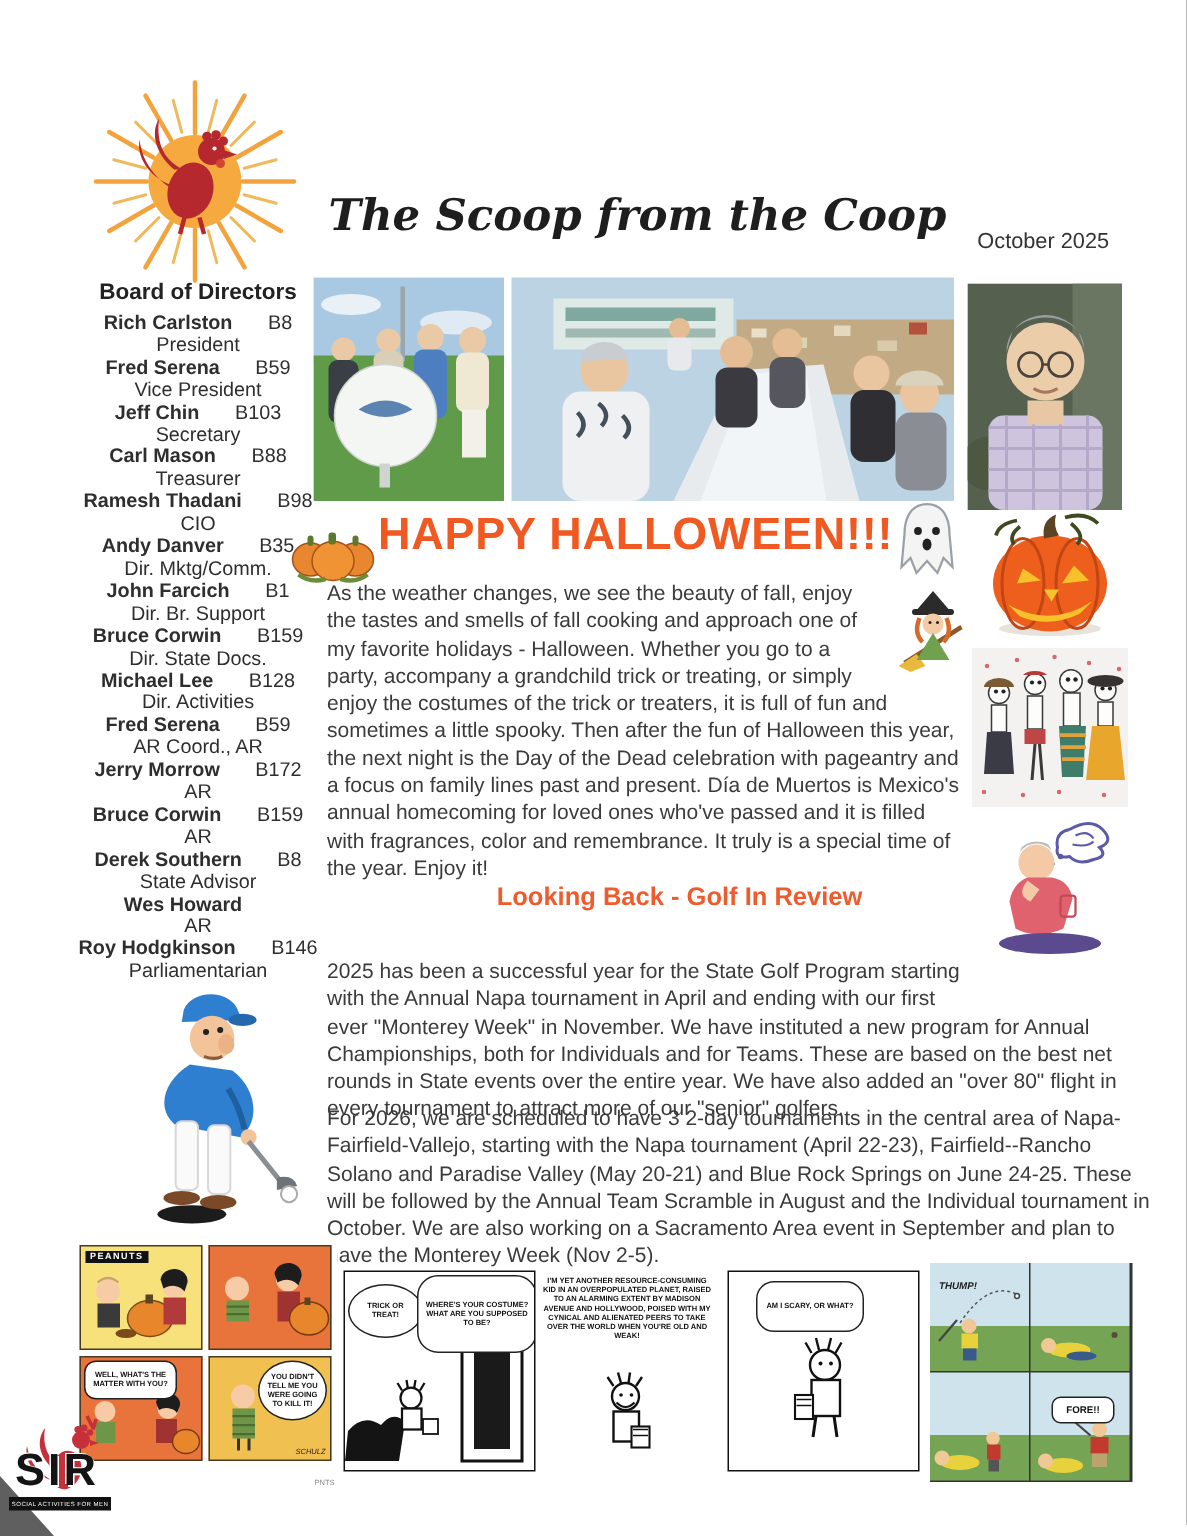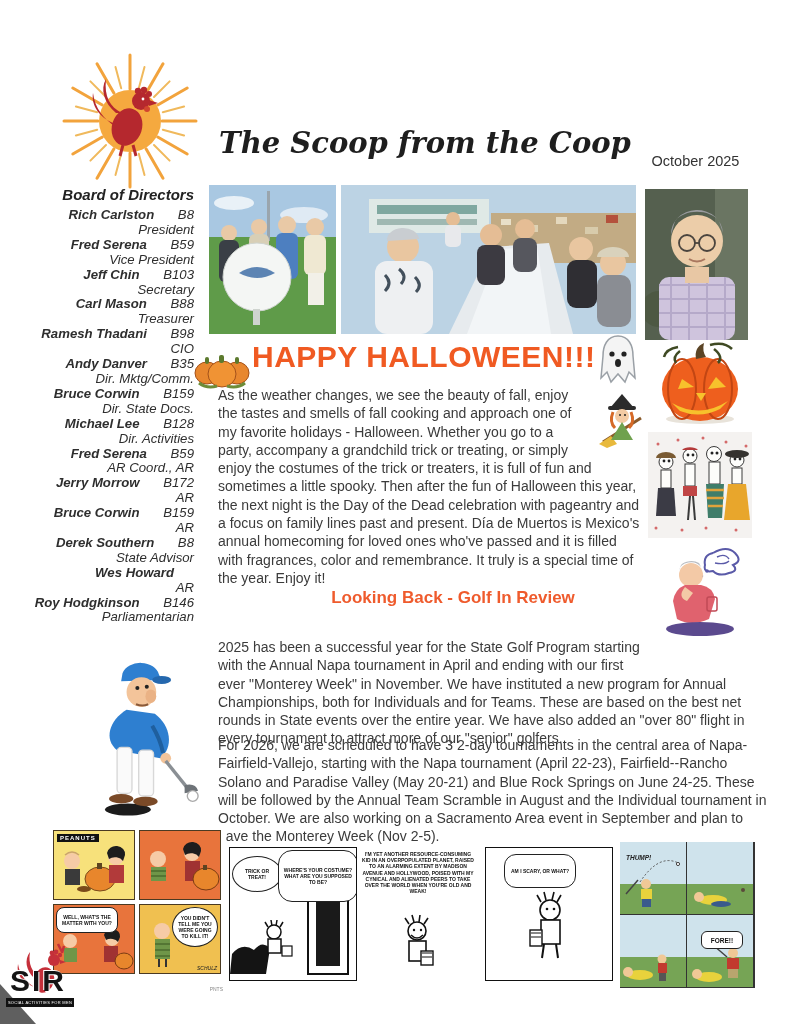--- a/index.html
+++ b/index.html
@@ -10,21 +10,21 @@
   
   .title{left:192px;top:52px;width:540px;text-align:center;
          font-family:"DejaVu Serif",serif;font-style:italic;font-weight:bold;
          font-size:50px;color:#d93a32;letter-spacing:1px;}
   .subtitle{left:215px;top:126px;width:420px;text-align:center;
          font-family:"DejaVu Serif",serif;font-style:italic;font-weight:bold;
          font-size:29px;color:#1e1e1e;}
   .issue-date{left:638px;top:153px;width:115px;text-align:center;font-size:14.5px;color:#333;}
 
   
-  .board{left:18px;top:186px;width:176px;text-align:right;color:#2e2e2e;font-style:italic;}
+  .board{left:44px;top:186px;width:176px;text-align:center;color:#2e2e2e;}
   .board-heading{font-size:15px;font-weight:bold;margin-bottom:5px;color:#222;}
   .bm-name{font-size:13.2px;font-weight:bold;line-height:14.9px;}
   .bm-branch{font-weight:normal;padding-left:20px;}
   .bm-role{font-size:13.2px;line-height:14.9px;font-weight:normal;}
 
   
   .photo{background:#dfe6ea;}
   .photo svg{display:block;}
 
   
@@ -150,20 +150,24 @@
       <div class="bm-name"><span>Carl Mason</span> <span class="bm-branch">B88</span></div>
       <div class="bm-role">Treasurer</div>
       </div>
     <div>
       <div class="bm-name"><span>Ramesh Thadani</span> <span class="bm-branch">B98</span></div>
       <div class="bm-role">CIO</div>
       </div>
     <div>
       <div class="bm-name"><span>Andy Danver</span> <span class="bm-branch">B35</span></div>
       <div class="bm-role">Dir. Mktg/Comm.</div>
+      </div>
+    <div>
+      <div class="bm-name"><span>John Farcich</span> <span class="bm-branch">B1</span></div>
+      <div class="bm-role">Dir. Br. Support</div>
       </div>
     <div>
       <div class="bm-name"><span>Bruce Corwin</span> <span class="bm-branch">B159</span></div>
       <div class="bm-role">Dir. State Docs.</div>
       </div>
     <div>
       <div class="bm-name"><span>Michael Lee</span> <span class="bm-branch">B128</span></div>
       <div class="bm-role">Dir. Activities</div>
       </div>
     <div>

